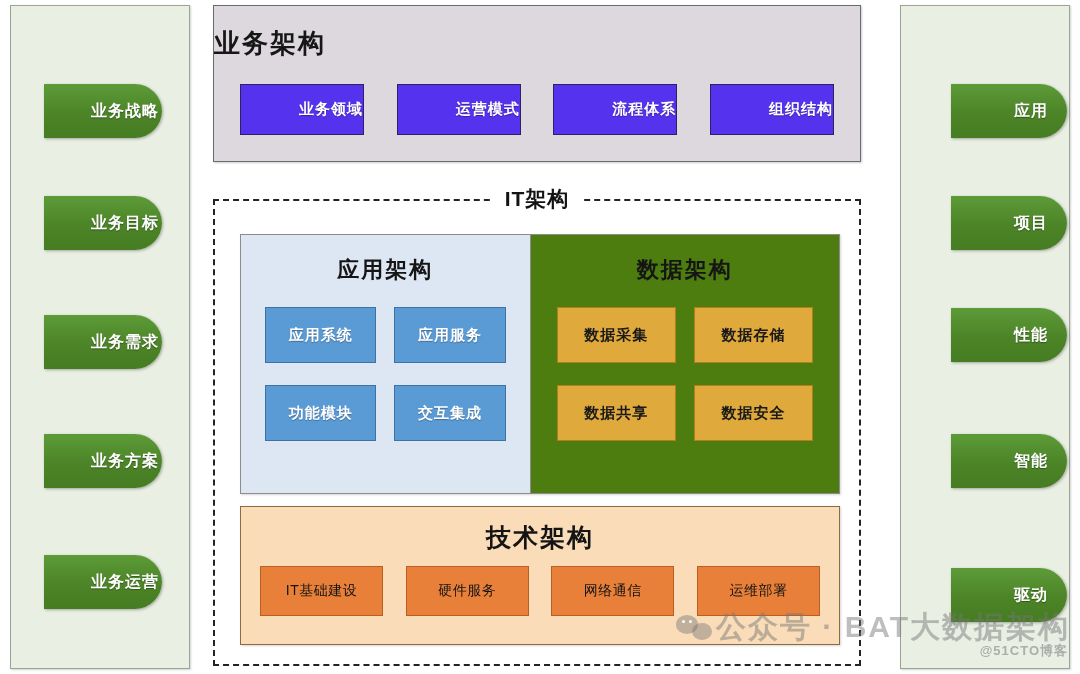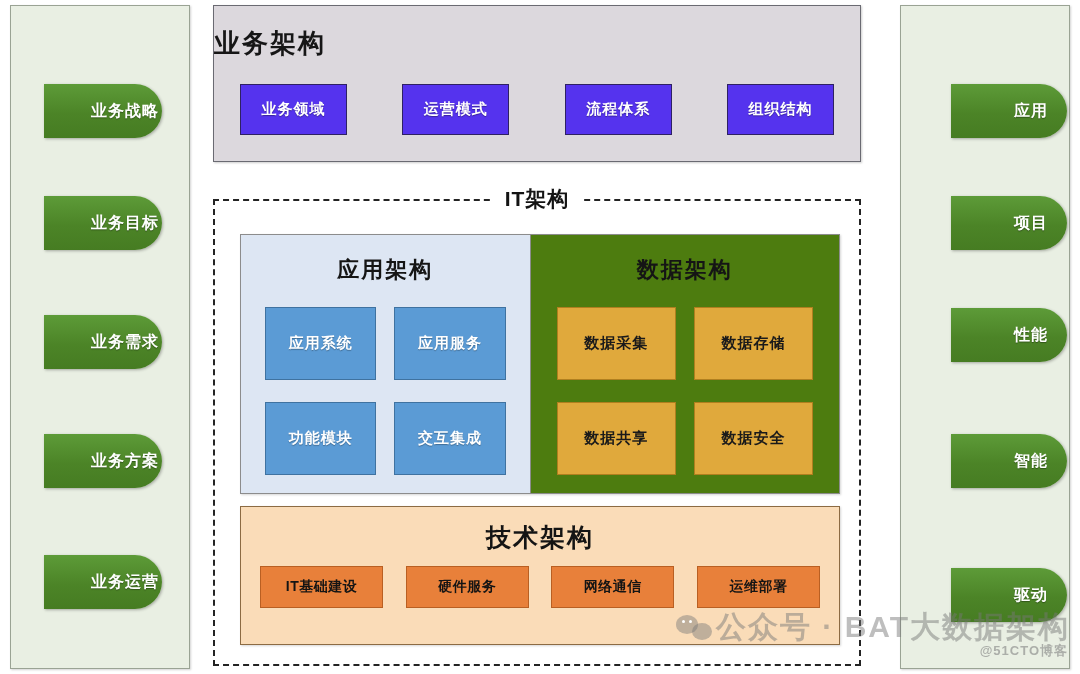--- a/index.html
+++ b/index.html
@@ -64,24 +64,24 @@
     margin-top: 20px;
     letter-spacing: 2px;
   }
   #biz-row {
     position: absolute;
     left: 26px; right: 26px; top: 78px;
     display: flex;
     justify-content: space-between;
   }
   .biz-box {
-    width: 107px; height: 51px;
+    width: 124px; height: 51px;
     background: #5533ee;
     border: 1px solid #2e2163;
-    display: flex; align-items: center; justify-content: center;
+    display: flex; align-items: center; justify-content: flex-end;
     color: #ffffff;
     font-size: 15px;
     font-weight: bold;
     letter-spacing: 1px;
     text-shadow: 0 1px 1px rgba(0,0,0,.35);
   }
 
   
   #it-frame {
     position: absolute;
@@ -129,21 +129,21 @@
   .grid2 {
     position: absolute;
     left: 24px; right: 24px; top: 72px;
     display: grid;
     grid-template-columns: 1fr 1fr;
     grid-gap: 22px 18px;
   }
   #data-panel .grid2 { left: 26px; right: 26px; }
 
   .cell {
-    height: 73px;
+    height: 56px;
     display: flex; align-items: center; justify-content: center;
     font-size: 15px;
     font-weight: bold;
     letter-spacing: 1px;
   }
   .cell.blue {
     background: #5b9bd5;
     border: 1px solid #3f72a0;
     color: #ffffff;
     text-shadow: 0 1px 1px rgba(0,0,0,.3);
@@ -171,27 +171,27 @@
     margin-top: 14px;
     letter-spacing: 2px;
   }
   #tech-row {
     position: absolute;
     left: 19px; right: 19px; top: 59px;
     display: flex;
     justify-content: space-between;
   }
   .tech-box {
-    width: 123px; height: 42px;
+    width: 123px; height: 50px;
     background: #e8803a;
     border: 1px solid #b95f22;
     display: flex; align-items: center; justify-content: center;
     color: #141414;
     font-size: 14px;
-    font-weight: bold;
+    font-weight: normal;
     letter-spacing: .5px;
   }
 
   
   #watermark {
     position: absolute;
     left: 676px; top: 607px;
     display: flex; align-items: center; gap: 0;
     font-size: 30px;
     font-weight: bold;

